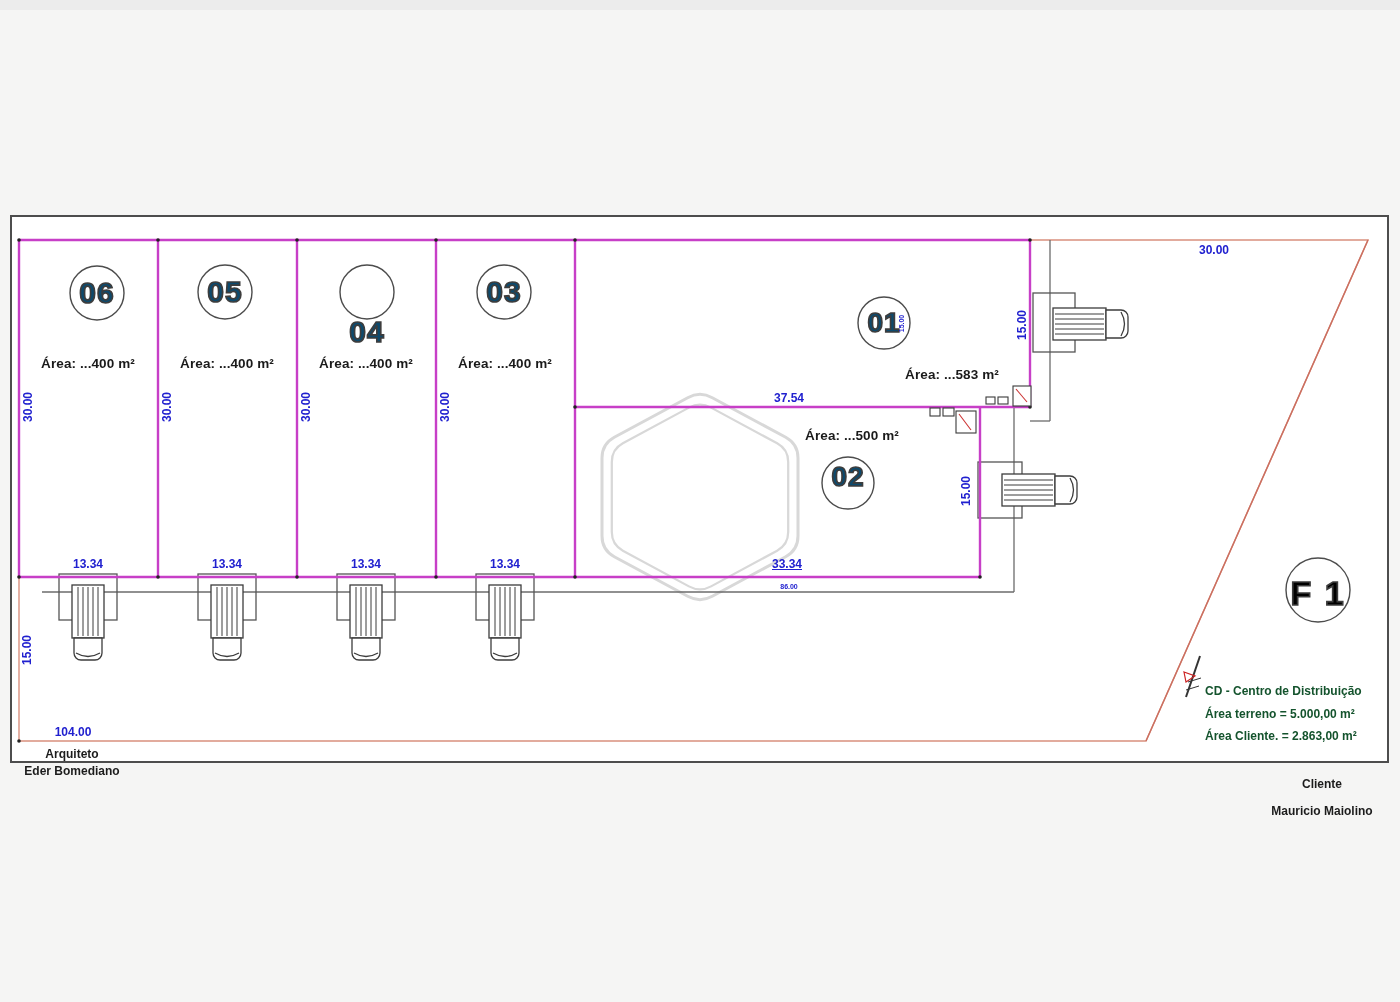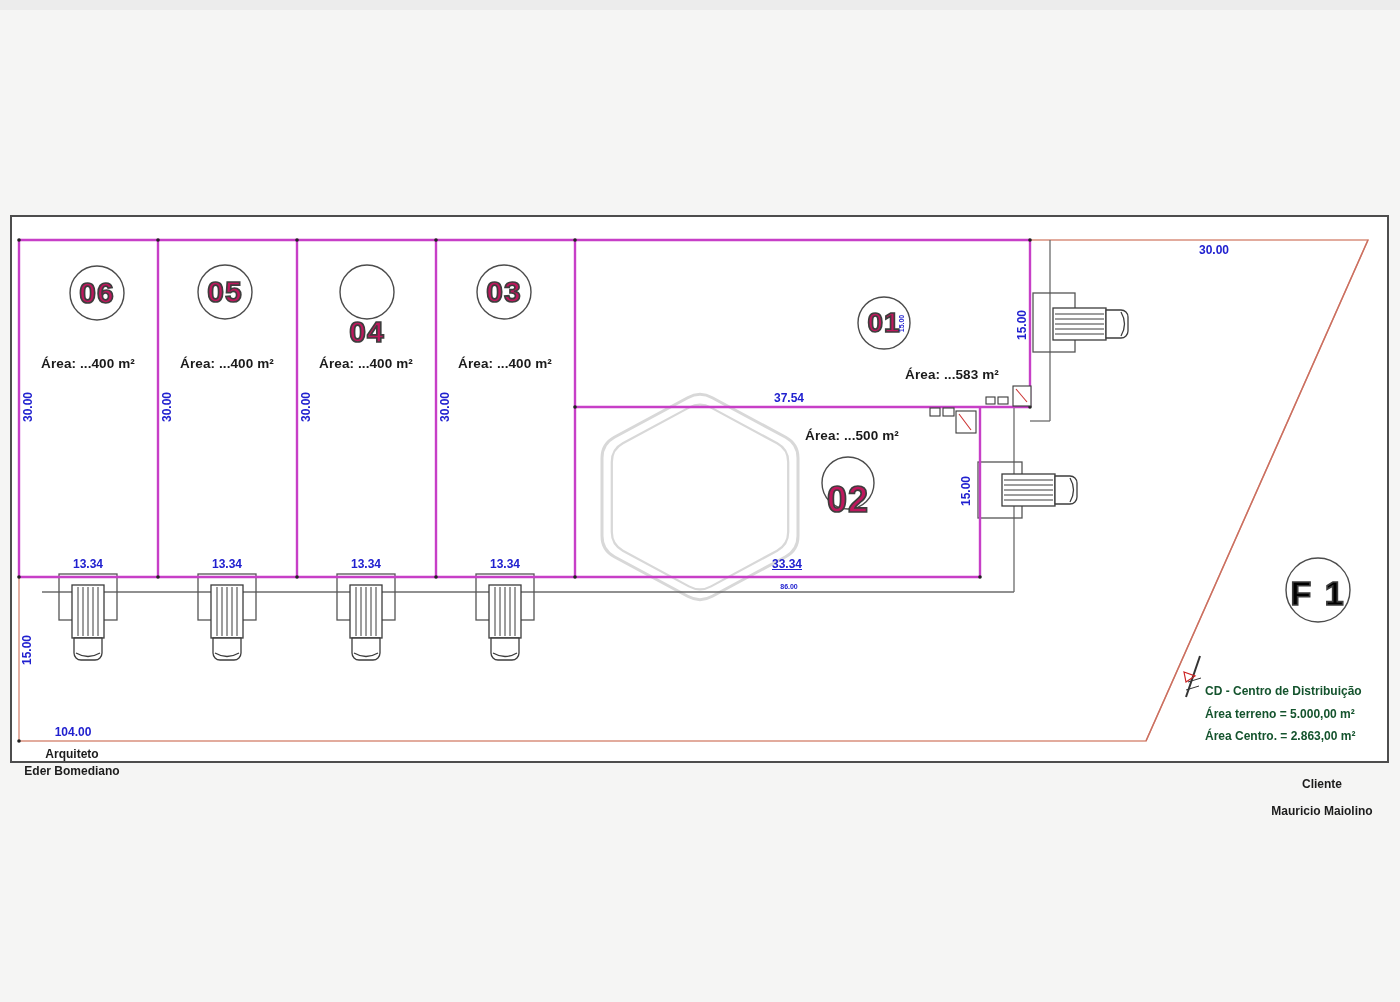--- a/index.html
+++ b/index.html
@@ -4,21 +4,21 @@
 <style>
   html,body{margin:0;padding:0;}
   body{font-family:"Liberation Sans", sans-serif;}
   .canvas{position:relative;width:1400px;height:1002px;background:#f5f5f4;overflow:hidden;}
   .overlay{position:absolute;left:0;top:0;width:1400px;height:1002px;}
   .txt{position:absolute;white-space:nowrap;}
   .dim{color:#2020cf;font-weight:700;font-size:12px;text-align:center;}
   .vdim{transform:rotate(-90deg);transform-origin:center center;}
   .tiny{font-size:7px;}
   .area-label{font-size:13.5px;font-weight:700;color:#1a1a1a;text-align:center;letter-spacing:0.1px;}
-  .lot-num{font-size:30px;font-weight:700;color:#be185d;-webkit-text-stroke:1.7px #3d3d3d;text-align:center;letter-spacing:1px;}
+  .lot-num{font-size:30px;font-weight:700;color:#0c4a6e;-webkit-text-stroke:1.7px #3d3d3d;text-align:center;letter-spacing:1px;}
   .sheet-num{font-size:34px;font-weight:700;color:#000000;-webkit-text-stroke:1.7px #3d3d3d;text-align:center;letter-spacing:2px;}
   .legend{font-size:12px;font-weight:700;color:#14532d;}
   .sig{font-size:12px;font-weight:700;color:#1c1c1c;text-align:center;line-height:13px;}
   .bottom-strip{position:absolute;left:0;top:992;width:1400px;height:10px;background:#ececec;}
 </style>
 </head>
 <body>
 
 <div class="canvas">
 
@@ -125,21 +125,21 @@
       <path d="M1188,682 L1201,678 M1186,690 L1199,686" stroke="#333333" stroke-width="1"></path>
       <path d="M1184,672 L1195,676 L1186,682 Z" stroke="#cc2222" stroke-width="1.2"></path>
     </g>
   </svg>
 
   <div class="txt lot-num" style="left:67px;top:276px;width:60px;">06</div>
   <div class="txt lot-num" style="left:195px;top:275px;width:60px;">05</div>
   <div class="txt lot-num" style="left:337px;top:275px;width:60px;margin-top:40px;">04</div>
   <div class="txt lot-num" style="left:474px;top:275px;width:60px;">03</div>
   <div class="txt lot-num" style="left:854px;top:307px;width:60px;font-size:28px;">01</div>
-  <div class="txt lot-num" style="left:818px;top:479px;width:60px;font-size:36px;">02</div>
+  <div class="txt lot-num" style="left:818px;top:461px;width:60px;font-size:28px;">02</div>
   <div class="txt sheet-num" style="left:1283px;top:574px;width:70px;">F 1</div>
 
   <div class="txt area-label" style="left:13px;top:356px;width:150px;">Área: ...400 m²</div>
   <div class="txt area-label" style="left:152px;top:356px;width:150px;">Área: ...400 m²</div>
   <div class="txt area-label" style="left:291px;top:356px;width:150px;">Área: ...400 m²</div>
   <div class="txt area-label" style="left:430px;top:356px;width:150px;">Área: ...400 m²</div>
   <div class="txt area-label" style="left:867px;top:367px;width:170px;">Área: ...583 m²</div>
   <div class="txt area-label" style="left:767px;top:428px;width:170px;">Área: ...500 m²</div>
 
   <div class="txt dim vdim" style="left:6px;top:400px;width:44px;">30.00</div>
@@ -157,21 +157,21 @@
   <div class="txt dim tiny" style="left:764px;top:583px;width:50px;">86.00</div>
   <div class="txt dim" style="left:1179px;top:243px;width:70px;">30.00</div>
   <div class="txt dim vdim" style="left:1000px;top:318px;width:44px;">15.00</div>
   <div class="txt dim vdim" style="left:944px;top:484px;width:44px;">15.00</div>
   <div class="txt dim vdim" style="left:5px;top:643px;width:44px;">15.00</div>
   <div class="txt dim" style="left:33px;top:725px;width:80px;text-align:center;">104.00</div>
   <div class="txt dim vdim tiny" style="left:886px;top:320px;width:30px;">15.00</div>
 
   <div class="txt legend" style="left:1205px;top:684px;">CD - Centro de Distribuição</div>
   <div class="txt legend" style="left:1205px;top:707px;text-align:center;">Área terreno = 5.000,00 m²</div>
-  <div class="txt legend" style="left:1205px;top:729px;">Área Centro. = 2.863,00 m²</div>
+  <div class="txt legend" style="left:1205px;top:729px;">Área Cliente. = 2.863,00 m²</div>
 
   <div class="txt sig" style="left:12px;top:765px;width:120px;">Eder Bomediano</div>
   <div class="txt sig" style="left:12px;top:748px;width:120px;">Arquiteto</div>
   <div class="txt sig" style="left:1252px;top:805px;width:140px;">Mauricio Maiolino</div>
   <div class="txt sig" style="left:1252px;top:778px;width:140px;">Cliente</div>
 
   <div class="bottom-strip"></div>
 </div>
 
 </body></html>

